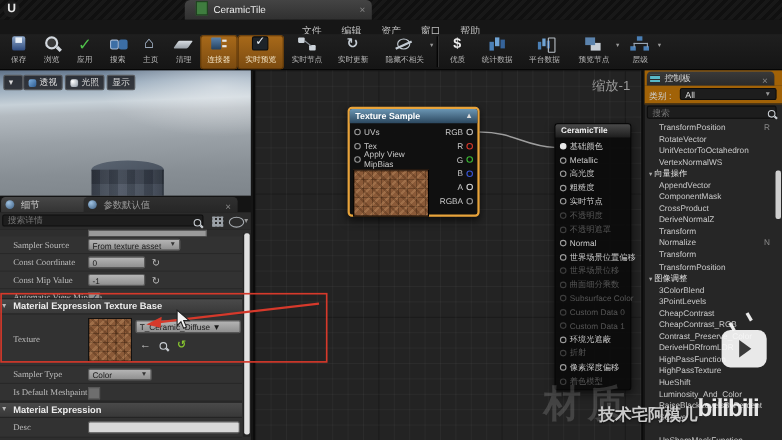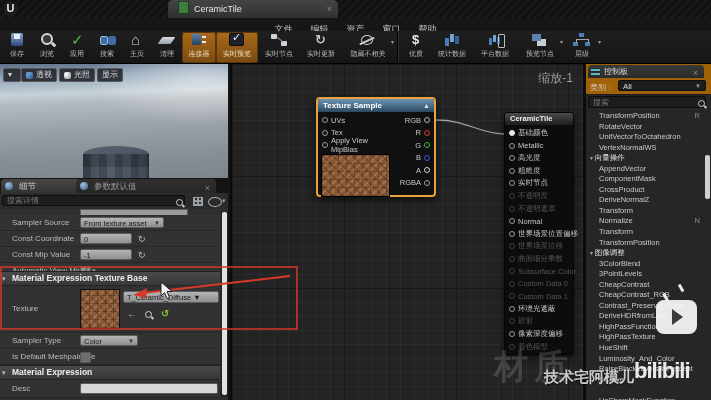--- a/index.html
+++ b/index.html
@@ -89,21 +89,21 @@
   .mag{position:absolute;width:5px;height:5px;border:1px solid #c9ced3;border-radius:50%;}
   .mag::after{content:"";position:absolute;left:5px;top:5px;width:3px;height:1.5px;background:#c9ced3;transform:rotate(45deg);}
   #dsearch-mag{left:176px;top:6px;}
   #gridico{left:193px;top:4px;width:10px;height:9px;background:
     repeating-linear-gradient(0deg,#9aa0a6 0 2px,transparent 2px 4px),
     repeating-linear-gradient(90deg,#9aa0a6 0 2px,transparent 2px 4px);}
   #eyeico{left:208px;top:4px;width:12px;height:8px;border:1px solid #a8adb2;border-radius:50%;}
   #eyeico::after{content:"▾";position:absolute;left:13px;top:-1px;font-size:7px;color:#999;}
   #dprops{left:0;top:209px;width:228px;height:191px;background:#2e2e2e;}
   .prow{position:relative;height:15px;border-bottom:1px solid #282828;background:#323232;}
-  .plabel{position:absolute;left:12px;top:3px;font-size:8px;color:#bcbcbc;white-space:nowrap;}
+  .plabel{position:absolute;left:12px;top:3px;font-size:8px;color:#bcbcbc;white-space:nowrap;font-family:Liberation Serif, serif;}
   .pval{position:absolute;left:80px;top:2px;height:11px;background:linear-gradient(#b5b5b5,#8f8f8f);
     border:1px solid #5c5c5c;border-radius:2px;color:#1a1a1a;font-size:7.5px;line-height:11px;padding:0 3px;box-sizing:border-box;}
   .pval .cdd{float:right;font-size:6px;color:#333;margin-left:4px;}
   .spinico{position:absolute;top:3px;width:10px;height:10px;color:#bbb;font-size:9px;line-height:10px;}
   .chk{position:absolute;left:80px;top:3px;width:9px;height:9px;background:#8f8f8f;border:1px solid #555;
     color:#15304a;font-size:9px;line-height:9px;text-align:center;font-weight:bold;}
   .chk.off{background:#6e6e6e;color:transparent;}
   .sechdr{position:relative;height:13px;background:linear-gradient(#4a4a4a,#383838);border-top:1px solid #222;
     border-bottom:1px solid #242424;color:#ececec;font-size:8.5px;font-weight:bold;line-height:13px;padding-left:12px;}
   .sechdr::before{content:"▾";position:absolute;left:2px;top:0;color:#bbb;font-size:7px;}

